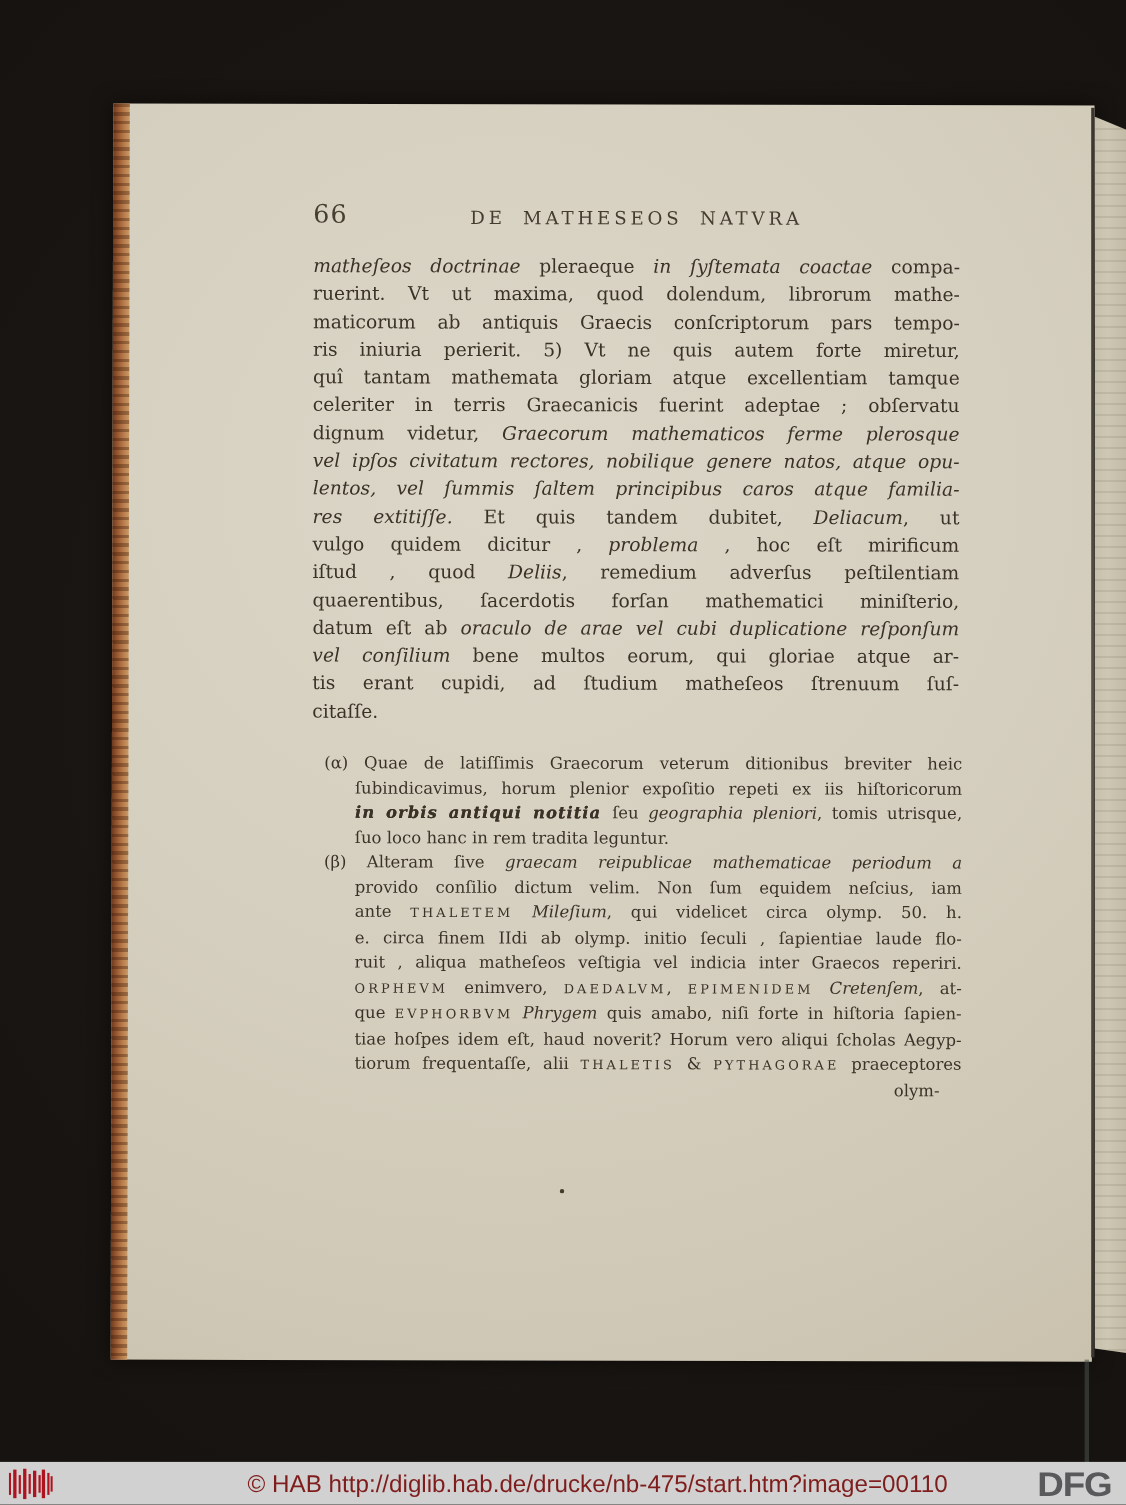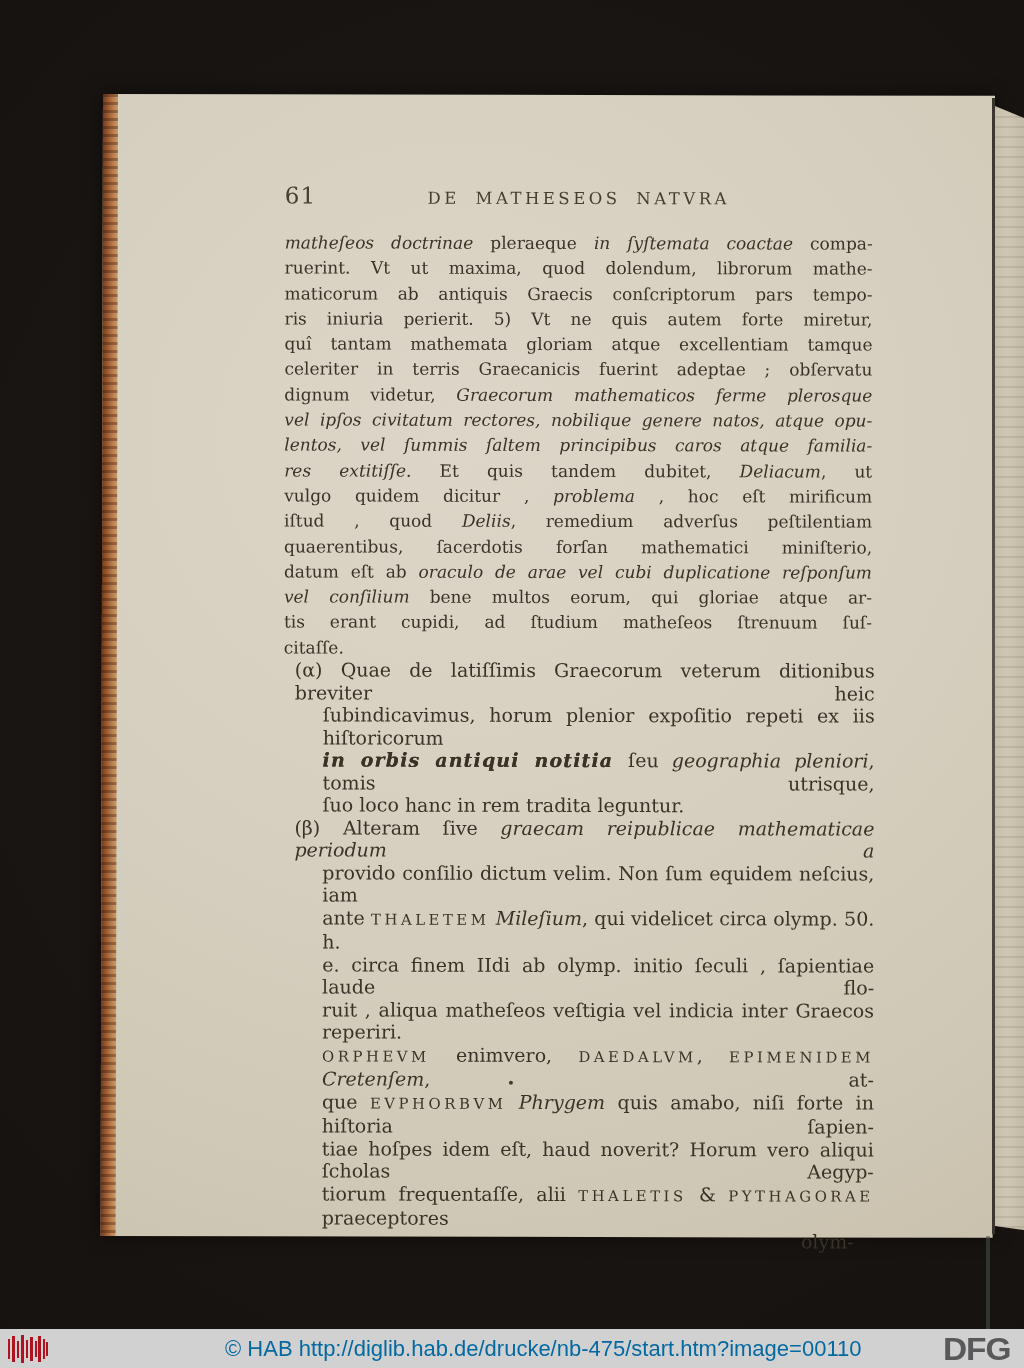--- a/index.html
+++ b/index.html
@@ -51,22 +51,22 @@
   }
   .runtitle{
     position:absolute;left:182px;top:94px;width:588px;text-align:center;
     font-size:16.5px;color:#453c2f;letter-spacing:3.5px;word-spacing:7px;
   }
   .bodytext{
     position:absolute;left:182px;top:136px;width:588px;
     font-size:17px;line-height:25.3px;color:#3a3227;
   }
   .fnblock{
-    position:absolute;left:193px;top:564px;width:580px;
-    font-size:19px;line-height:22.5px;color:#3a3227;
+    position:absolute;left:193px;top:588px;width:580px;
+    font-size:15px;line-height:22.5px;color:#3a3227;
   }
   .ln{white-space:normal;}
   .ln.j{text-align:justify;text-align-last:justify;}
   .ln.l{text-align:left;text-align-last:left;}
   .ln.r{text-align:right;text-align-last:right;padding-right:20px;}
   .fnblock .ln.ind{padding-left:28px;}
   .it{font-style:italic;}
   .bit{font-style:italic;letter-spacing:.06em;text-shadow:0 0 .4px #3a3227;font-weight:bold;}
   .sc{font-size:.78em;letter-spacing:.24em;}
   .speck{
@@ -91,21 +91,21 @@
   }
 </style>
 </head>
 <body>
 
 <div class="scan-bg"></div>
 
 <div class="paper">
   <div class="edge-red"></div>
 
-  <div class="pgnum">61</div>
+  <div class="pgnum">66</div>
   <div class="runtitle">DE MATHESEOS NATVRA</div>
 
   <div class="bodytext" id="body-lines">
       <div class="ln j"><span class="it">matheſeos doctrinae </span><span>pleraeque </span><span class="it">in ſyſtemata coactae </span><span>compa-</span></div>
       <div class="ln j"><span>ruerint.  Vt ut maxima, quod dolendum, librorum mathe-</span></div>
       <div class="ln j"><span>maticorum ab antiquis Graecis conſcriptorum pars tempo-</span></div>
       <div class="ln j"><span>ris iniuria perierit.   5)  Vt ne quis autem forte miretur,</span></div>
       <div class="ln j"><span>quî tantam mathemata gloriam atque excellentiam tamque</span></div>
       <div class="ln j"><span>celeriter in terris Graecanicis fuerint adeptae ;  obſervatu</span></div>
       <div class="ln j"><span>dignum videtur, </span><span class="it">Graecorum mathematicos ferme plerosque</span></div>
@@ -155,15 +155,15 @@
           <rect x="13" y="0" width="3" height="28" fill="#ae1420"></rect>
           <rect x="18" y="5" width="2" height="18" fill="#ae1420"></rect>
           <rect x="22" y="2" width="3" height="24" fill="#ae1420"></rect>
           <rect x="27" y="6" width="2" height="16" fill="#ae1420"></rect>
           <rect x="30" y="1" width="3" height="26" fill="#ae1420"></rect>
           <rect x="35" y="4" width="2" height="20" fill="#ae1420"></rect>
           <rect x="38" y="7" width="2" height="14" fill="#ae1420"></rect>
         </g>
     </svg>
   </span>
-  <span class="copyright" style="color: #0369a1;">© HAB http://diglib.hab.de/drucke/nb-475/start.htm?image=00110</span>
+  <span class="copyright" style="color: #7f1d1d;">© HAB http://diglib.hab.de/drucke/nb-475/start.htm?image=00110</span>
   <span class="dfg" style="color: rgb(89, 89, 91);">DFG</span>
 </div>
 
 </body></html>

